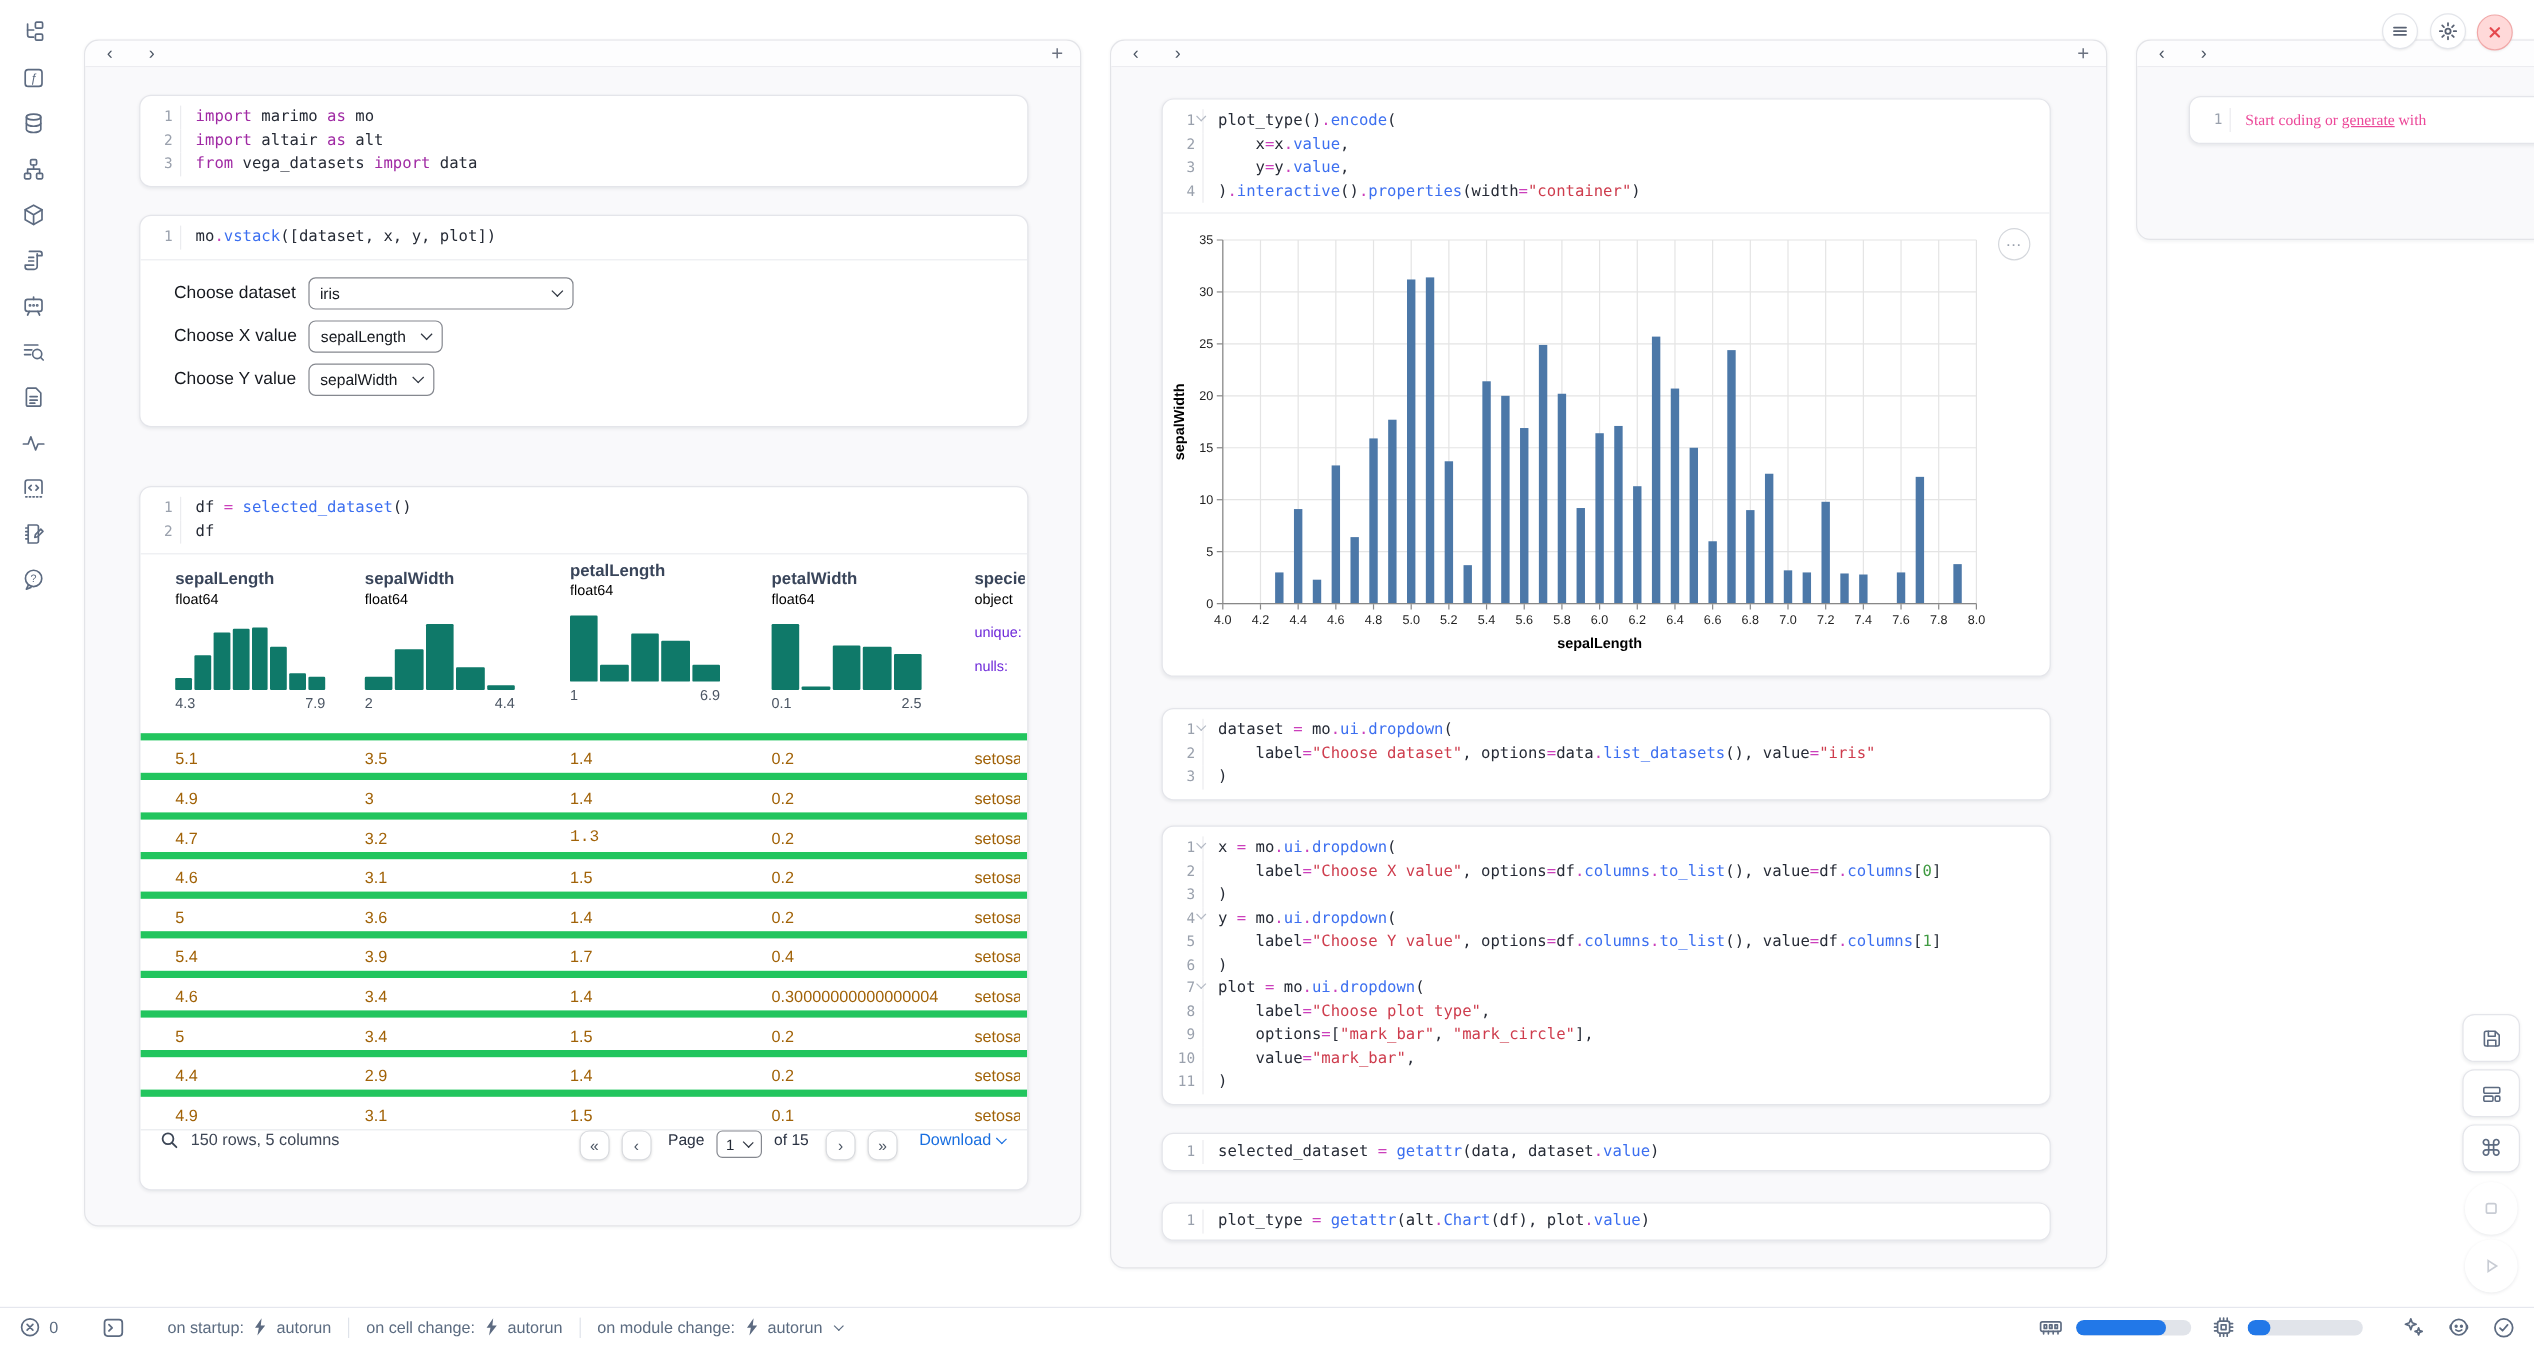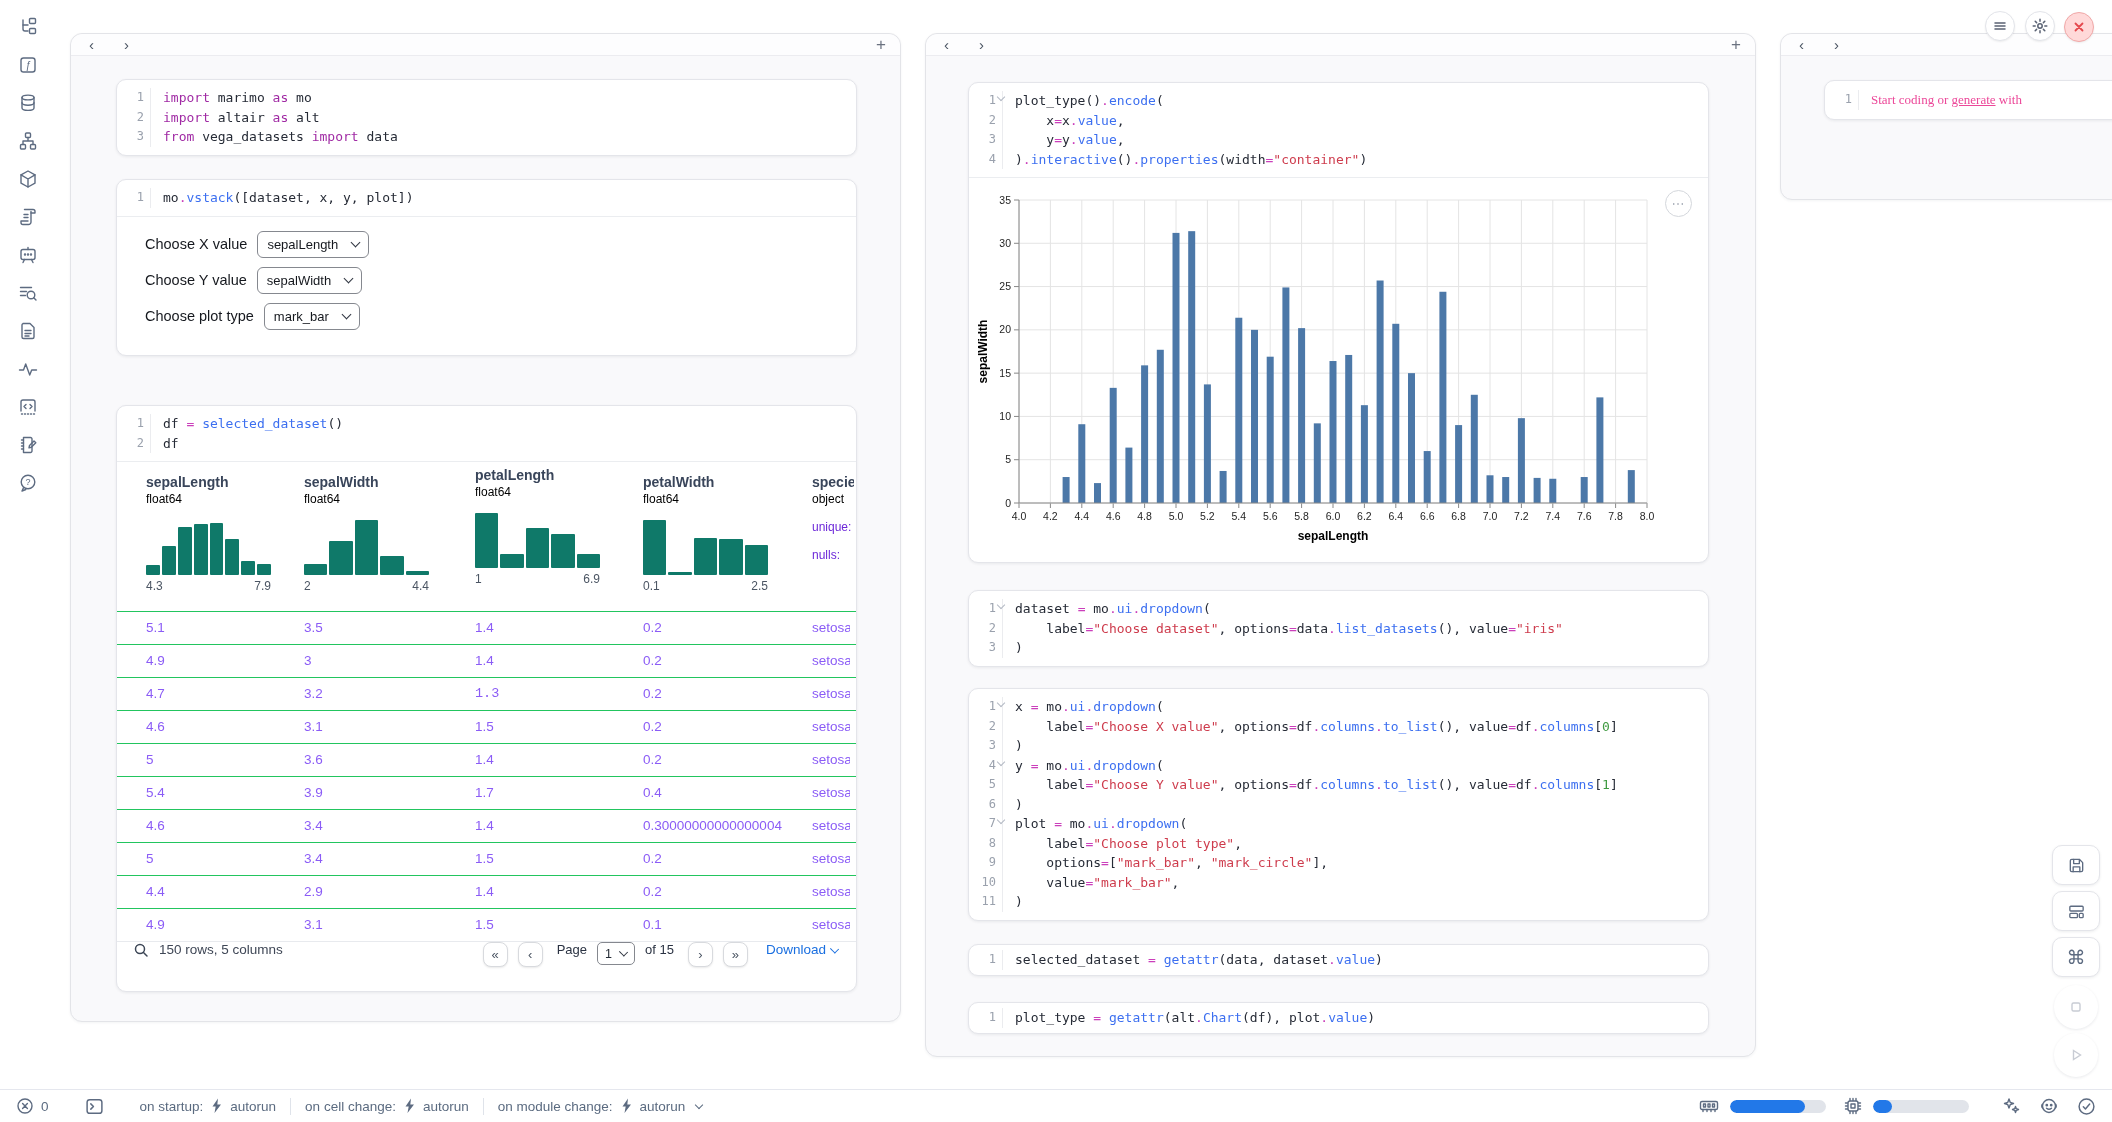--- a/index.html
+++ b/index.html
@@ -43,21 +43,21 @@
     transform:rotate(45deg);margin-top:-4px;flex:0 0 7px}
   
   .tbl-header{padding:12px 0 12px 0;position:relative}
   .tbl-colname{font-size:14px;font-weight:bold;color:#39455a;white-space:nowrap;overflow:hidden}
   .tbl-dtype{font-size:12px;color:#000000;margin-top:2px;white-space:nowrap;overflow:hidden}
   .tbl-meta{font-size:12px;color:#6d28d9;margin-top:4px;white-space:nowrap;overflow:hidden}
   .hist{display:flex;align-items:flex-end;gap:2px;height:55px;margin-top:14px;width:125px}
   .hist div{background:#0f7969;flex:1;border-radius:1px}
   .hist-range{display:flex;justify-content:space-between;width:125px;margin-top:4px;
     font-size:12px;color:#4b5563}
-  .tbl-row{height:33px;border-top:1px solid #22c55e;position:relative;font-size:13.5px;color:#8b5cf6}
+  .tbl-row{height:33px;border-top:6px solid #22c55e;position:relative;font-size:13.5px;color:#a16207}
   .tbl-cellv{position:absolute;top:8px;white-space:nowrap;overflow:hidden}
   .tbl-footer{border-top:1px solid #e8eaee;height:50px;display:flex;align-items:flex-start;
     padding:0 18px 0 16px;gap:10px}
   .pg-btn{width:25px;height:25px;border:1px solid #d8dade;border-radius:8px;background:#fff;
     box-shadow:0 1px 2px rgba(0,0,0,.09);display:flex;align-items:center;justify-content:center;
     font-size:13px;color:#4b5563;cursor:pointer}
   .page-select{display:inline-flex;align-items:center;height:23px;border:1px solid #85888f;
     border-radius:5px;padding:0 7px;gap:8px;font-size:12.5px;background:#fff;cursor:pointer}
   
   .chart-wrap{position:relative;padding:8px 0 4px 6px}
@@ -205,37 +205,37 @@
       </div>
   </div>
 
   <div class="cell" style="left:45px;top:145px">
     <div class="code-block">
         <div class="code-line"><span class="ln">1</span><span class="code-text"><span class="tok-pl">mo</span><span class="tok-op">.</span><span class="tok-fn">vstack</span><span class="tok-pl">([dataset, x, y, plot])</span></span></div>
       </div>
     <div class="out-divider"></div>
     <div class="controls" id="controls-out">
         <div class="ctl-row">
+          <span class="ctl-label">Choose dataset</span>
+          <div class="select-box wide">
+            <span>iris</span>
+            <span class="chev"></span>
+          </div>
+        </div>
+        <div class="ctl-row">
           <span class="ctl-label">Choose X value</span>
           <div class="select-box">
             <span>sepalLength</span>
             <span class="chev"></span>
           </div>
         </div>
         <div class="ctl-row">
           <span class="ctl-label">Choose Y value</span>
           <div class="select-box">
             <span>sepalWidth</span>
-            <span class="chev"></span>
-          </div>
-        </div>
-        <div class="ctl-row">
-          <span class="ctl-label">Choose plot type</span>
-          <div class="select-box">
-            <span>mark_bar</span>
             <span class="chev"></span>
           </div>
         </div>
       </div>
   </div>
 
   <div class="cell" style="left:45px;top:371px">
     <div class="code-block">
         <div class="code-line"><span class="ln">1</span><span class="code-text"><span class="tok-pl">df </span><span class="tok-op">=</span><span class="tok-pl"> </span><span class="tok-fn">selected_dataset</span><span class="tok-pl">()</span></span></div>
         <div class="code-line"><span class="ln">2</span><span class="code-text"><span class="tok-pl">df</span></span></div>

